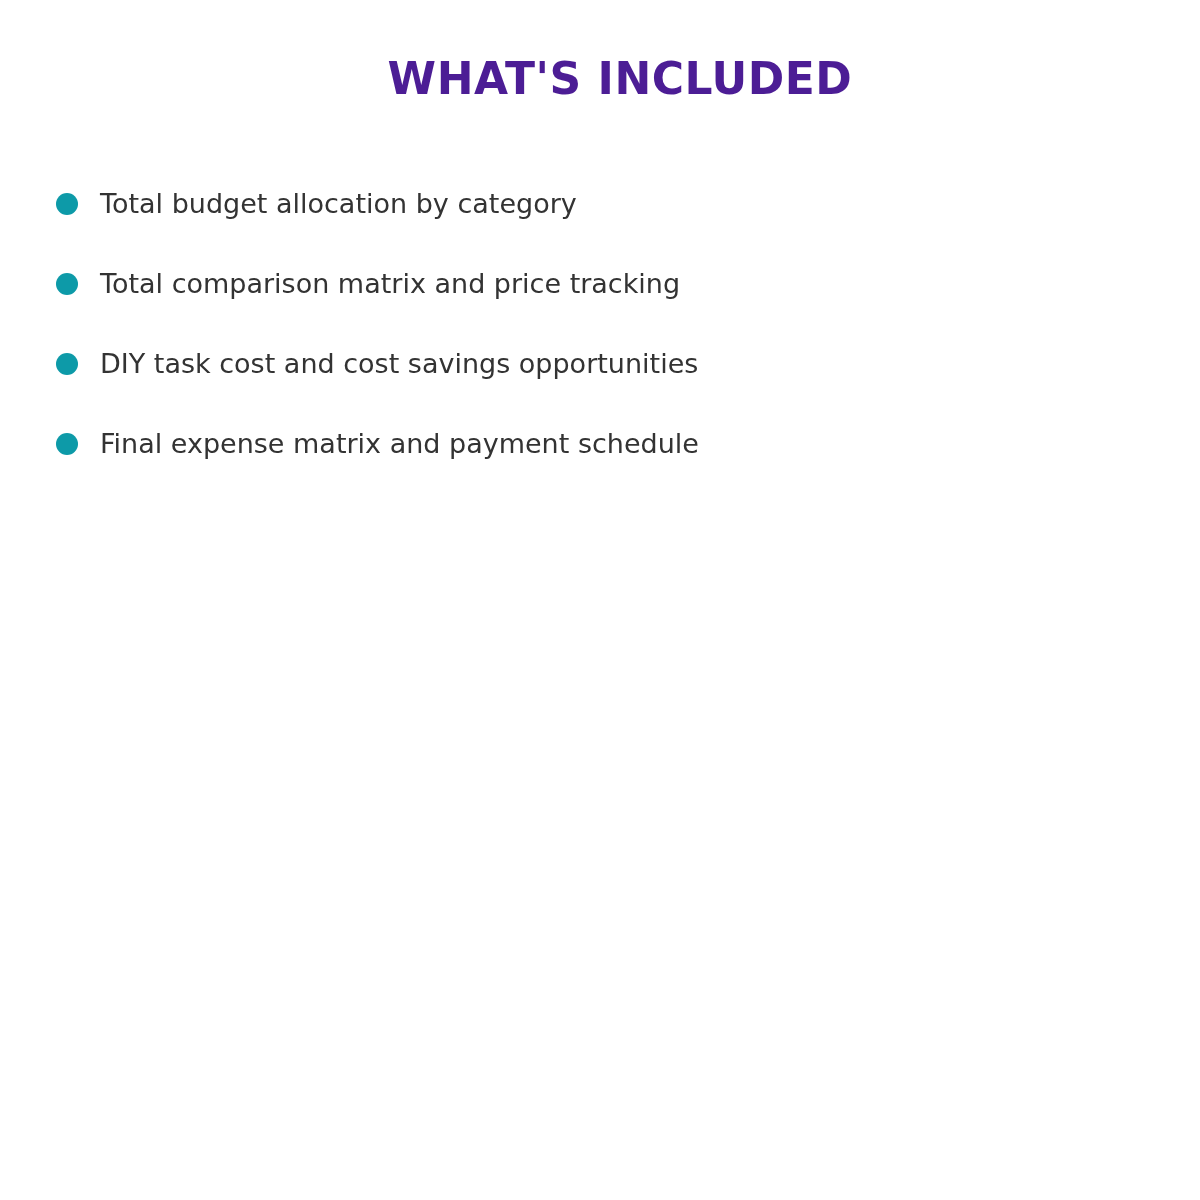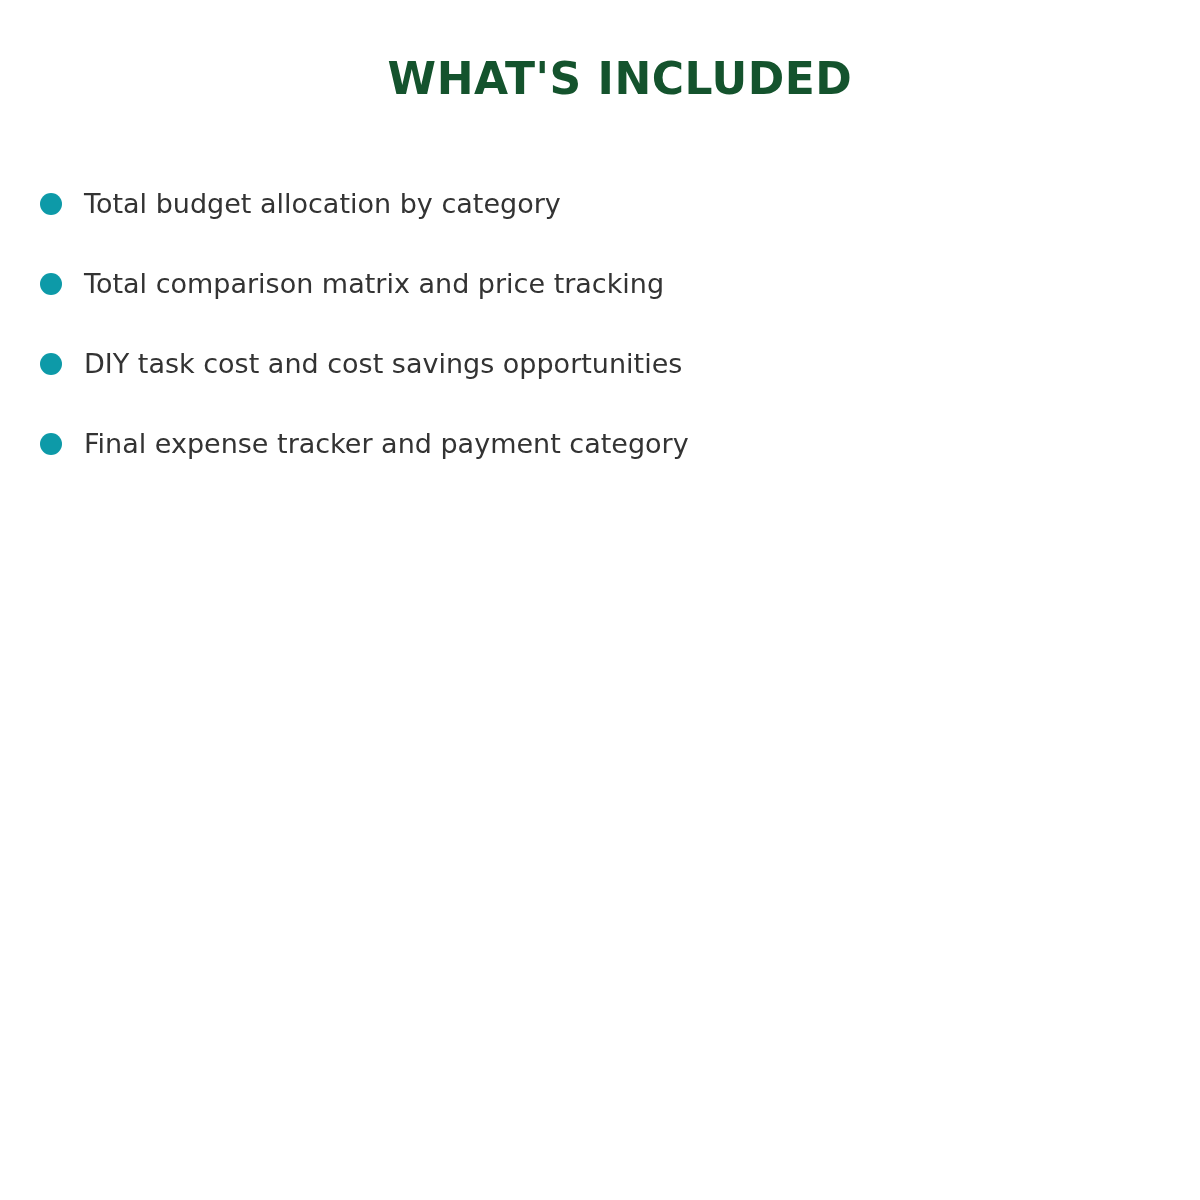--- a/index.html
+++ b/index.html
@@ -14,36 +14,36 @@
     overflow: hidden;
   }
   .slide {
     position: relative;
     width: 1200px;
     height: 1200px;
     box-sizing: border-box;
   }
   .slide-title {
     text-align: center;
-    color: #14532d;
+    color: #4c1d95;
     font-size: 44px;
     font-weight: bold;
     letter-spacing: 0.5px;
     margin: 0;
     padding-top: 55px;
     line-height: 1.1;
     padding-left: 40px;
   }
   .bullet-list {
     list-style: none;
     margin: 0;
     padding: 0;
     position: absolute;
     top: 178px;
-    left: 40px;
+    left: 56px;
     width: 1080px;
   }
   .bullet-item {
     display: flex;
     align-items: flex-start;
     height: 80px;
   }
   .bullet-dot {
     width: 22px;
     height: 22px;
@@ -80,18 +80,18 @@
       <span class="bullet-text">Total comparison matrix and price tracking</span>
     </li>
 
     <li class="bullet-item">
       <span class="bullet-dot"></span>
       <span class="bullet-text">DIY task cost and cost savings opportunities</span>
     </li>
 
     <li class="bullet-item">
       <span class="bullet-dot"></span>
-      <span class="bullet-text">Final expense tracker and payment category</span>
+      <span class="bullet-text">Final expense matrix and payment schedule</span>
     </li>
 
   </ul>
 
 </div>
 
 </body></html>

